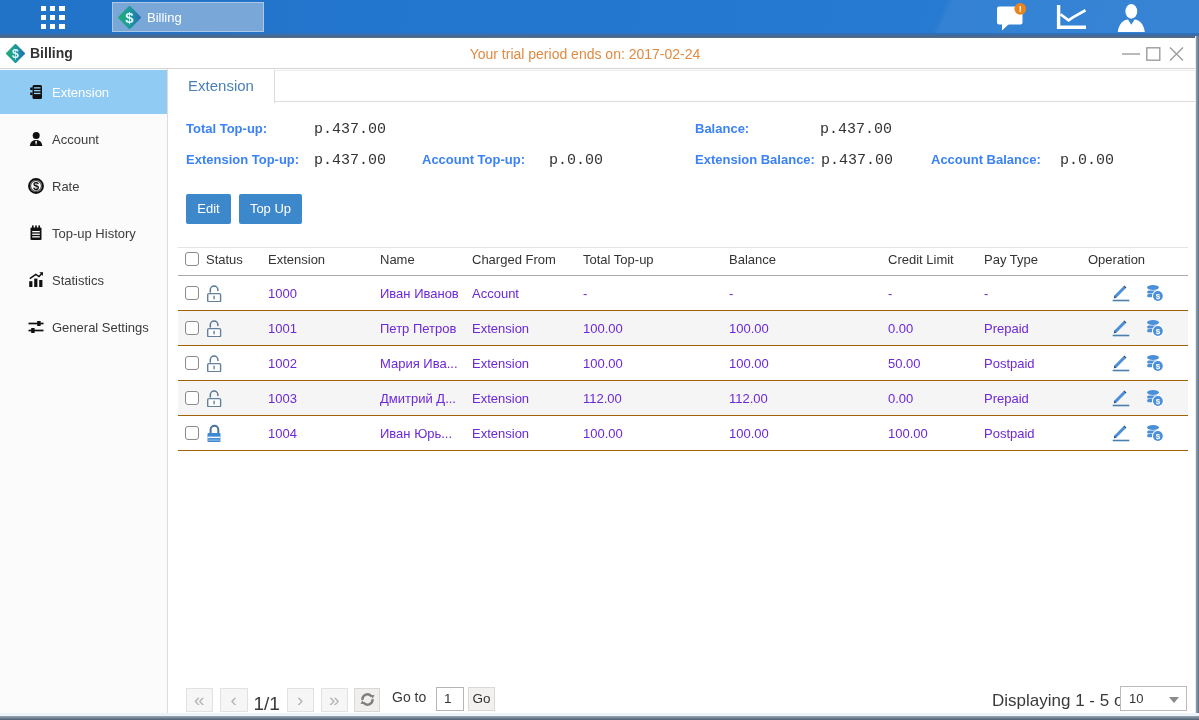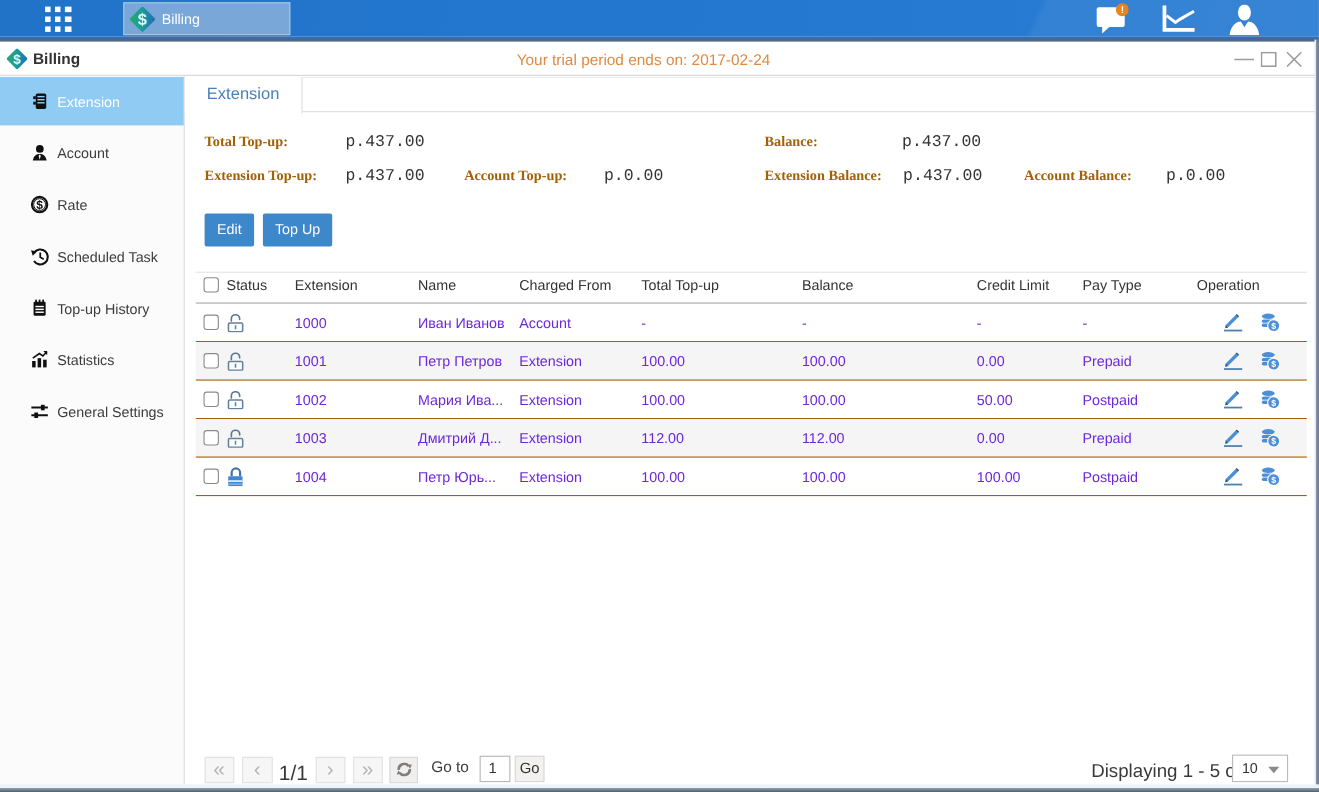--- a/index.html
+++ b/index.html
@@ -30,21 +30,21 @@
   border-right:1px solid #dcdcdc; padding-top:1px; }
 .sitem { height:44px; margin-bottom:3px; display:flex; align-items:center; padding-left:27px;
   font-size:13px; color:#3c3c3c; }
 .sitem svg { flex:0 0 18px; margin-right:7px; }
 .sitem.sel { background:#90cbf3; color:#fff; }
 
 #tabbar { position:absolute; left:168px; top:70px; width:1028px; height:32px; border-bottom:1px solid #dcdcdc; border-top:1px solid #ececec; }
 #tab1 { position:absolute; left:168px; top:70px; width:107px; height:33px; background:#fff;
   border-right:1px solid #dcdcdc; font-size:15px; color:#4a80b8; text-align:center; line-height:31px; }
 
-.lbl { position:absolute; font-size:13px; font-weight:bold; color:#a16207;font-family:Liberation Serif, serif; }
+.lbl { position:absolute; font-size:13px; font-weight:bold; color:#3b82f6; }
 .val { position:absolute; font-size:15px; color:#333;font-family:Liberation Mono, monospace; }
 
 .btn { position:absolute; top:194px; height:30px; background:#3d87cb; color:#fff; font-size:13px;
   border-radius:2px; text-align:center; line-height:30px; }
 
 
 #tbl { position:absolute; left:178px; top:247px; width:1010px; border-top:1px solid #e4e4e4; }
 .trow { display:flex; align-items:center; }
 .thead { height:28px; border-bottom:1px solid #a8a8a8; font-size:13px; color:#333; padding-bottom:5px; }
 .tr { height:35px; border-bottom:1px solid #a16207; font-size:13px; color:#6d28d9; }
@@ -59,21 +59,21 @@
 
 .pgbtn { position:absolute; top:688px; width:27.5px; height:23.5px; background:#f6f6f6; border:1px solid #e2e2e2;
   color:#b3b3b3; font-size:19px; text-align:center; line-height:21px; }
 .pgtxt { position:absolute; font-size:13px; color:#3a3a3a; }
 #refbtn { position:absolute; left:354px; top:688px; width:26px; height:23.5px; background:#f0efee;
   border:1px solid #d8d8d8; display:flex; align-items:center; justify-content:center; }
 #goinput { position:absolute; left:436px; top:687px; width:28px; height:24px; border:1px solid #b5b5b5;
   background:#fff; font-size:13.5px; color:#333; padding-left:7px; line-height:22px; }
 #gobtn { position:absolute; left:468px; top:687px; width:27px; height:24px; background:#f2f1f0;
   border:1px solid #d8d8d8; font-size:13.5px; color:#333; text-align:center; line-height:22px; }
-#pgsel { position:absolute; left:1120px; top:686px; width:51px; height:25px; border:1px solid #bbb;
+#pgsel { position:absolute; left:1120px; top:686px; width:67px; height:25px; border:1px solid #bbb;
   background:#fff; font-size:13px; color:#333; }
 #pgsel .tri { position:absolute; right:7px; top:10px; width:0; height:0;
   border-left:5px solid transparent; border-right:5px solid transparent; border-top:6px solid #8a8a8a; }
 
 
 #redge { position:absolute; right:0; top:36px; width:4px; height:684px;
   background:linear-gradient(90deg,#dcebf5 0 1px,#91a3b5 1px,#5d6e80); }
 #bedge { position:absolute; left:0; bottom:0; width:1199px; height:7px;
   background:linear-gradient(180deg,#edf4f9 0 3px,#9aa9b6 3px,#4e5f70); }
 </style>
@@ -162,28 +162,20 @@
       </svg>
     Account
   </div>
   <div class="sitem">
     <svg width="18" height="18" viewBox="0 0 18 18">
         <circle cx="9" cy="9" r="7" fill="none" stroke="#101010" stroke-width="1.9"></circle>
         <circle cx="9" cy="9" r="5.4" fill="none" stroke="#101010" stroke-width="0.9"></circle>
         <text x="9" y="12.8" font-family="Liberation Sans" font-size="11" font-weight="bold" fill="#101010" text-anchor="middle">$</text>
       </svg>
     Rate
-  </div>
-  <div class="sitem">
-    <svg width="18" height="18" viewBox="0 0 18 18">
-        <path d="M3.9,5.9 A6.8,6.8 0 1 1 3.9,13.3" stroke="#101010" stroke-width="1.9" fill="none"></path>
-        <polygon points="1.2,3.6 6.6,4.6 2.8,8.6" fill="#101010"></polygon>
-        <path d="M9.6,5.6 V9.8 L12.8,11.6" stroke="#101010" stroke-width="1.6" fill="none"></path>
-      </svg>
-    Scheduled Task
   </div>
   <div class="sitem">
     <svg width="18" height="18" viewBox="0 0 18 18">
         <rect x="3.5" y="3.4" width="11" height="12.6" rx="1" fill="#101010"></rect>
         <rect x="5" y="1.4" width="1.6" height="3.4" fill="#101010"></rect>
         <rect x="8.2" y="1.4" width="1.6" height="3.4" fill="#101010"></rect>
         <rect x="11.4" y="1.4" width="1.6" height="3.4" fill="#101010"></rect>
         <rect x="5.2" y="7" width="7.6" height="1.3" fill="#fbfbfb"></rect>
         <rect x="5.2" y="9.6" width="7.6" height="1.3" fill="#fbfbfb"></rect>
         <rect x="5.2" y="12.2" width="7.6" height="1.3" fill="#fbfbfb"></rect>
@@ -382,21 +374,21 @@
       <div class="c1">
         <div class="cb"></div>
       </div>
       <div class="c2 cc" style="padding-top:3px"><svg width="16" height="18" viewBox="0 0 16 18">
           <path d="M4.6,9 V5.7 A3.85,3.85 0 0 1 12.3,5.7 V9" stroke="#48739d" stroke-width="2" fill="none"></path>
           <rect x="1.5" y="8.9" width="13" height="9.2" rx="1" fill="#3e87d2"></rect>
           <rect x="1.5" y="12.6" width="13" height="1.5" fill="#e8f6fd"></rect>
           <rect x="1.5" y="15.6" width="13" height="1" fill="#9ec6e8"></rect>
         </svg></div>
       <div class="c3 cc">1004</div>
-      <div class="c4 cc">Петр Юрь...</div>
+      <div class="c4 cc">Иван Юрь...</div>
       <div class="c5 cc">Extension</div>
       <div class="c6 cc">100.00</div>
       <div class="c7 cc">100.00</div>
       <div class="c8 cc">100.00</div>
       <div class="c9 cc">Postpaid</div>
       <div class="c10 ops">
         <svg width="19" height="18" viewBox="0 0 19 18">
           <polygon points="2.9,14.3 5.3,13.8 14.5,4.6 12.3,2.4 3.4,11.4" fill="#4a8fd8"></polygon>
           <polygon points="12.3,2.4 14.5,4.6 15.5,3.6 13.3,1.4" fill="#2f5377"></polygon>
           <polygon points="2.9,14.3 5.3,13.8 3.4,11.4" fill="#2f5377"></polygon>

